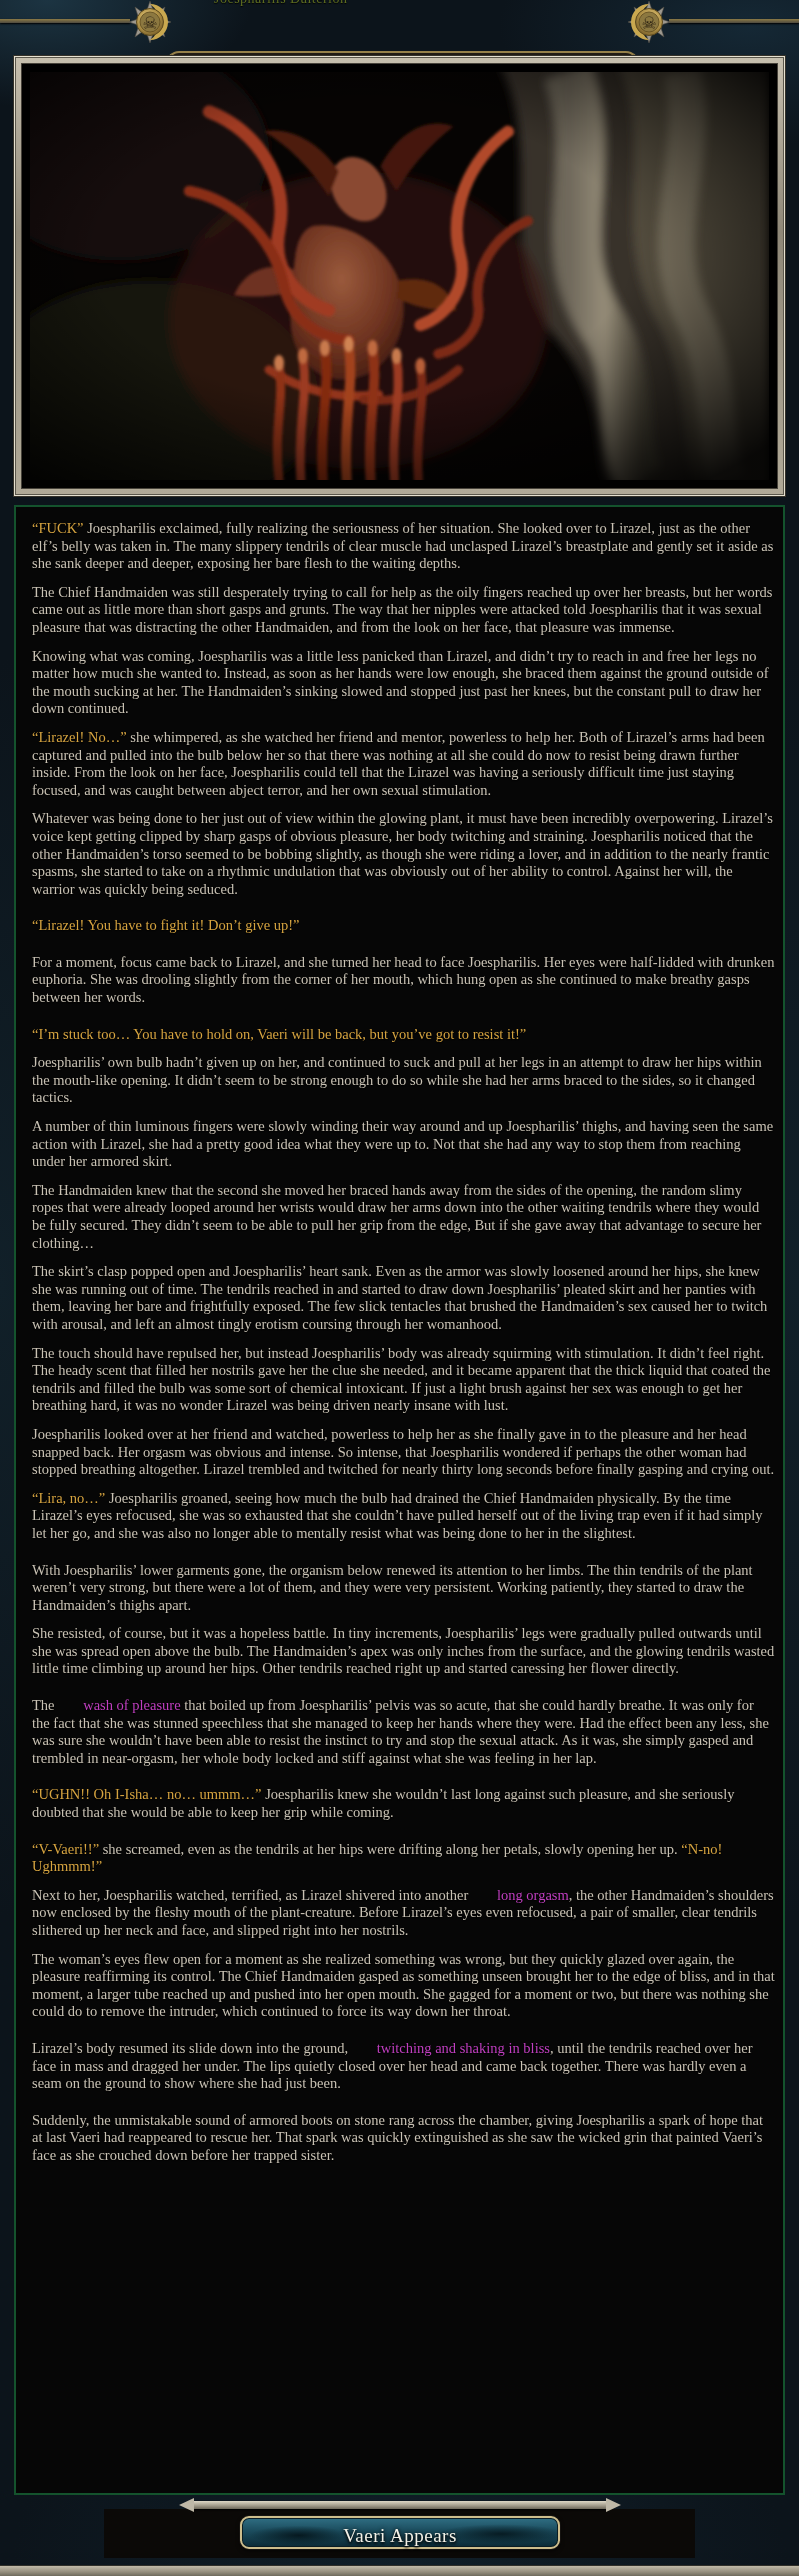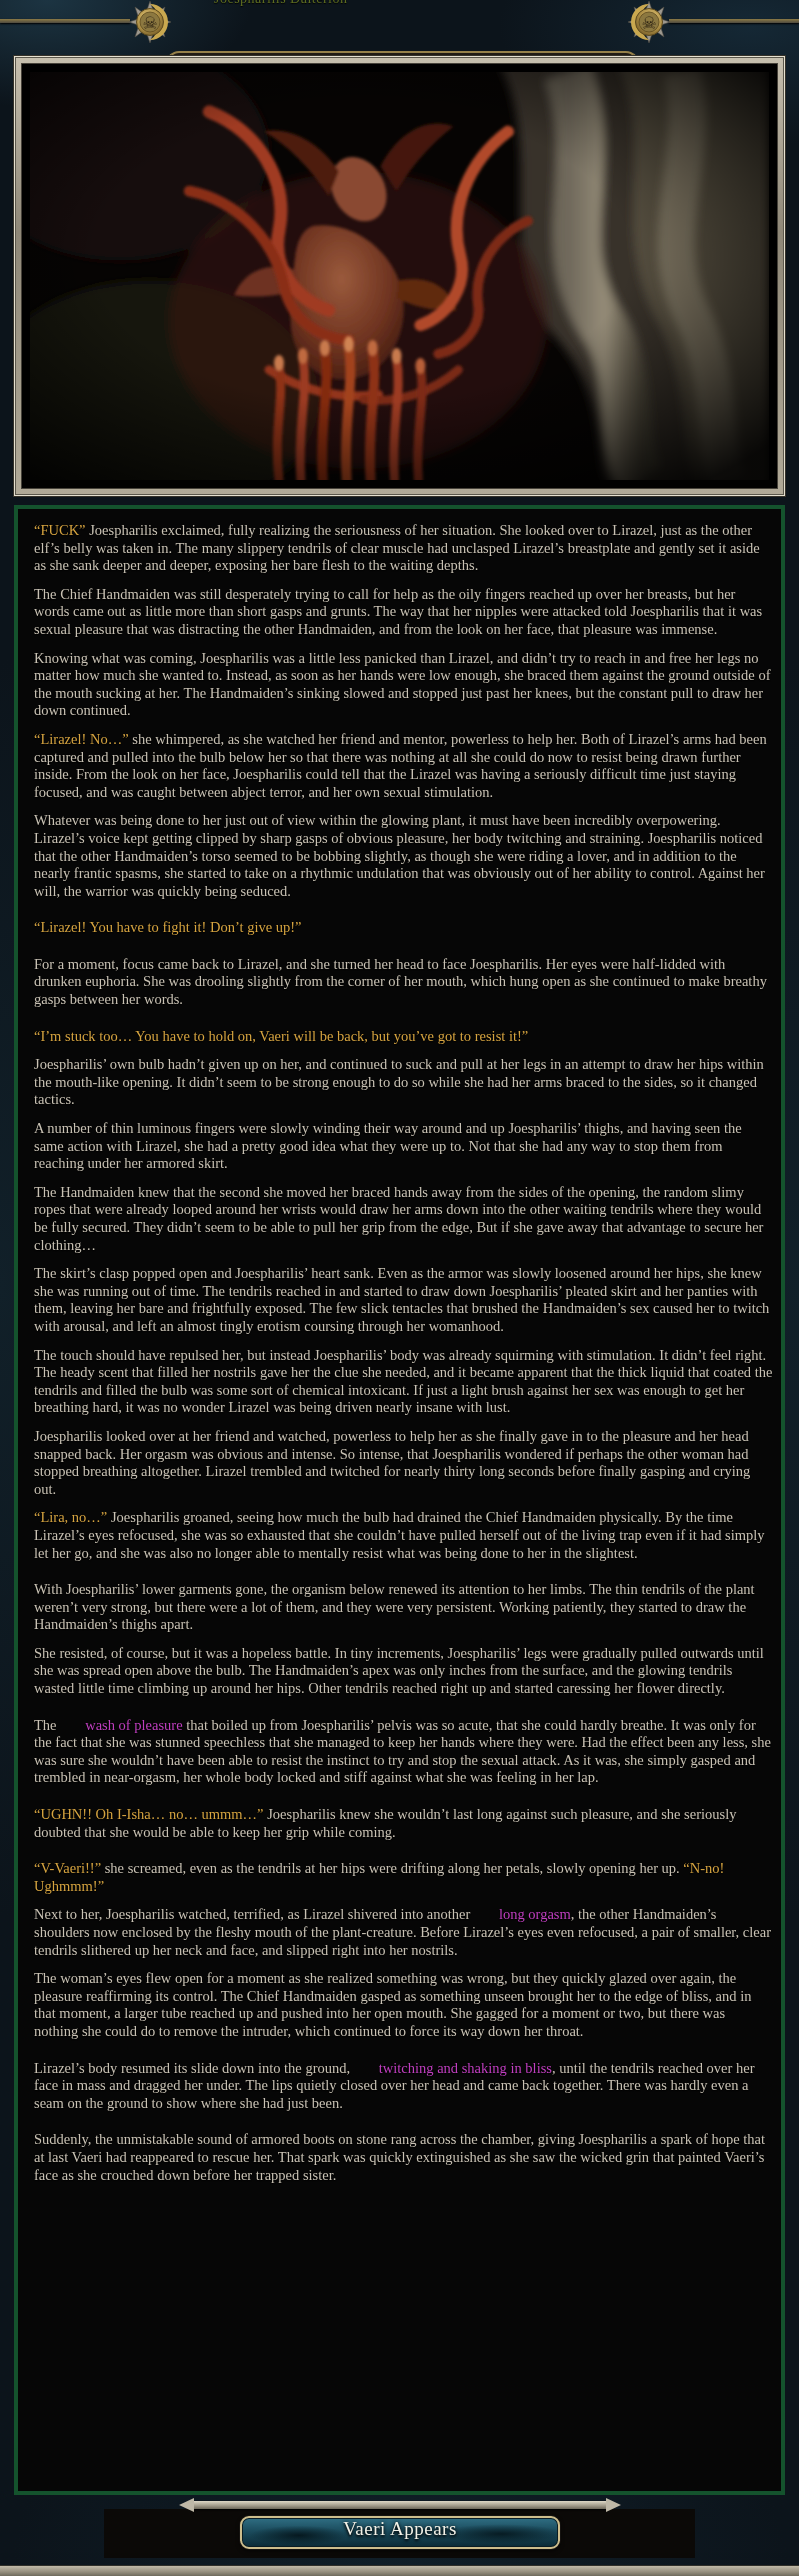--- a/index.html
+++ b/index.html
@@ -46,21 +46,21 @@
     padding:6px;
   }
   .frame-inner{
     width:100%;height:100%;box-sizing:border-box;background:#000;
     border:1px solid #46423a;padding:8px;
   }
   .art{width:100%;height:100%;display:block;}
   
   .story-panel{
     position:absolute;left:14px;top:505px;width:771px;height:1990px;box-sizing:border-box;
-    background:#060606;border:4px solid #14532d;
+    background:#060606;border:2px solid #14532d;
     padding:13px 8px 10px 16px;overflow:hidden;
   }
   .para{margin:0 0 11px 0;color:#c9c2b4;font-size:14.5px;line-height:17.6px;text-shadow:0 1px 1px #000;}
   .para.gap{margin-top:19px;}
   .seg-normal{color:#c9c2b4;}
   .seg-gold{color:#d6a440;}
   .seg-orange{color:#a05c28;}
   .seg-magenta{color:#c03fc0;margin-left:25px;}
   
   .button-band{position:absolute;left:104px;top:2509px;width:591px;height:49px;background:#0b0907;}
@@ -77,21 +77,21 @@
   .divider::after{right:-15px;border-left:15px solid #beb8a7;}
   .continue-btn{
     position:absolute;left:240px;top:2516px;width:320px;height:33px;box-sizing:border-box;
     border-radius:9px;cursor:pointer;
     border:2px solid #cdbd8c;
     box-shadow:0 0 0 1px #151310, inset 0 0 0 1px #0a1d24, 0 2px 4px rgba(0,0,0,.7);
     background:
       radial-gradient(ellipse 70px 14px at 18% 60%, rgba(4,20,26,.9) 0%, rgba(4,20,26,0) 70%),
       radial-gradient(ellipse 90px 14px at 82% 55%, rgba(4,20,26,.85) 0%, rgba(4,20,26,0) 70%),
       linear-gradient(180deg,#2f6e83 0%,#1b4c5d 45%,#0b2a36 100%);
-    display:flex;align-items:flex-start;justify-content:center;
+    display:flex;align-items:flex-end;justify-content:center;
   }
   .continue-btn .label{
     color:#f2f1e7;font-size:19px;letter-spacing:0.5px;
     text-shadow:0 2px 3px #000, 0 0 4px rgba(0,0,0,.8);
   }
   .bottom-bar{
     position:absolute;left:0;bottom:0;width:799px;height:10px;
     background:linear-gradient(180deg,#c2bba9 0%,#948d7c 60%,#6f6a5c 100%);
     border-top:1px solid #31302a;
   }

